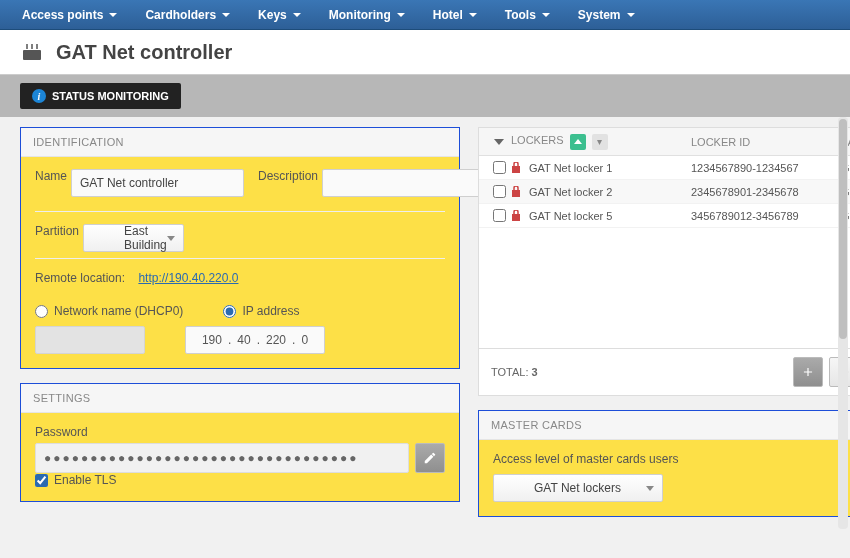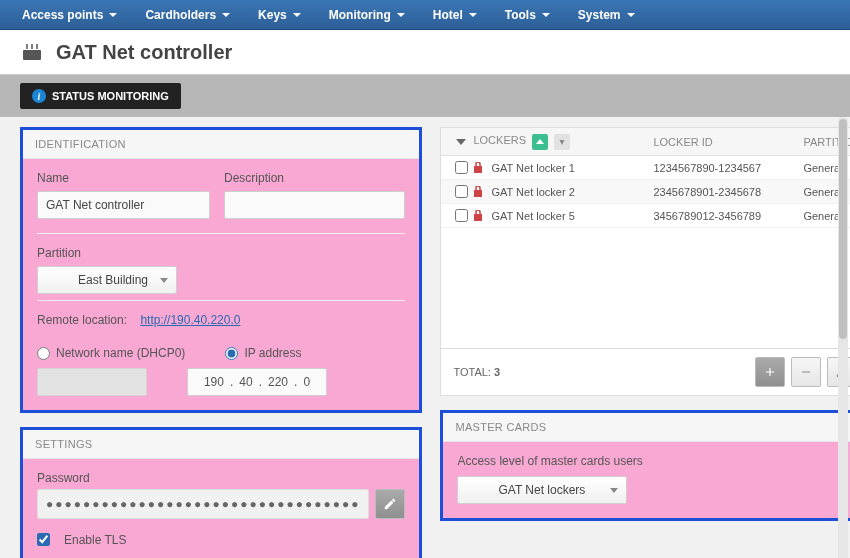--- a/index.html
+++ b/index.html
@@ -22,48 +22,48 @@
 
 
 .main { display: flex; gap: 18px; padding: 10px 20px 12px 20px; position: relative; }
 .left-col { width: 440px; display: flex; flex-direction: column; gap: 14px; }
 .right-col { flex: 1; display: flex; flex-direction: column; gap: 14px; margin-right: 12px; }
 .scrollbar-fake { position: absolute; right: 2px; top: 0; width: 10px; height: 100%; }
 .scrollbar-fake .track { background: #e6e6e6; width: 100%; height: 100%; border-radius: 4px; }
 .scrollbar-fake .thumb { position: absolute; top: 2px; left: 1px; width: 8px; height: 220px; background: #bfbfbf; border-radius: 4px; }
 
 
-.panel { background: #f9a8d4; border: 3px solid #1d4ed8; }
+.panel { background: #fde047; border: 1px solid #1d4ed8; }
 .panel-head { background: #f6f6f6; border-bottom: 1px solid #e5e5e5; padding: 8px 12px; font-size: 11px; color: #888; letter-spacing: .3px; }
 .panel-body { padding: 12px 14px 14px 14px; }
 
 
 .row { display: flex; gap: 14px; margin-bottom: 14px; }
-.field { display: flex; flex-direction: column; gap: 4px; }
+.field { display: flex; flex-direction: row; gap: 4px; }
 .label { font-size: 12px; color: #555; margin-bottom: 2px; }
 input[type=text], select, .sel { border: 1px solid #cfcfcf; border-radius: 2px; padding: 6px 8px; font-size: 12px; color: #444; background: #fafafa; height: 28px; }
 .sel { display: flex; align-items: center; justify-content: space-between; background: linear-gradient(#fff,#f0f0f0); cursor: pointer; padding-left: 40px; }
 .sel .caret-grey { width: 0; height: 0; border-left: 4px solid transparent; border-right: 4px solid transparent; border-top: 5px solid #888; }
 .divider { border: none; border-top: 1px solid #eee; margin: 6px 0 12px 0; }
 
 .link { color: #2a6ab0; text-decoration: underline; cursor: pointer; }
 
 .radio-row { display: flex; gap: 40px; margin-bottom: 8px; margin-top: 19px; }
 .radio { display: flex; align-items: center; gap: 6px; font-size: 12px; color: #555; cursor: pointer; }
 .radio input { accent-color: #2a6ab0; }
 
 .ip-input { display: flex; align-items: center; border: 1px solid #cfcfcf; border-radius: 2px; background: #fafafa; padding: 4px 8px; width: 140px; color: #555; justify-content: center; gap: 6px; font-size: 12px; height: 28px; }
 .disabled-box { background: #e3e3e3; border: 1px solid #d4d4d4; height: 28px; width: 110px; border-radius: 2px; }
 
 
 .pw-row { display: flex; gap: 6px; align-items: center; }
 .pw-box { flex: 1; background: #f1f1f1; border: 1px solid #ddd; height: 30px; border-radius: 2px; padding: 7px 8px; font-size: 12px; letter-spacing: 2px; color: #666; overflow: hidden; }
 .icon-btn { width: 30px; height: 30px; border: 1px solid #bbb; background: linear-gradient(#aaa,#8f8f8f); border-radius: 2px; display: flex; align-items: center; justify-content: center; cursor: pointer; color: #fff; }
 .icon-btn.light { background: linear-gradient(#f6f6f6,#e6e6e6); color: #999; }
-.checkbox { display: flex; align-items: flex-start; gap: 14px; margin-top: 14px; font-size: 12px; color: #555; }
+.checkbox { display: flex; align-items: center; gap: 6px; font-size: 12px; color: #555; }
 .checkbox input { accent-color: #2a6ab0; }
 
 
 .table-wrap { border: 1px solid #ddd; background: #fff; }
 .thead { display: flex; border-bottom: 1px solid #e0e0e0; background: #f6f6f6; height: 28px; align-items: center; padding: 0 8px; font-size: 11px; color: #888; }
 .th-toggle { width: 24px; display: flex; justify-content: center; }
 .chev { width: 0; height: 0; border-left: 5px solid transparent; border-right: 5px solid transparent; border-top: 6px solid #666; }
 .th.lockers { width: 180px; display: flex; align-items: flex-start; gap: 6px; }
 .th.id { width: 150px; }
 .th.part { flex: 1; }

